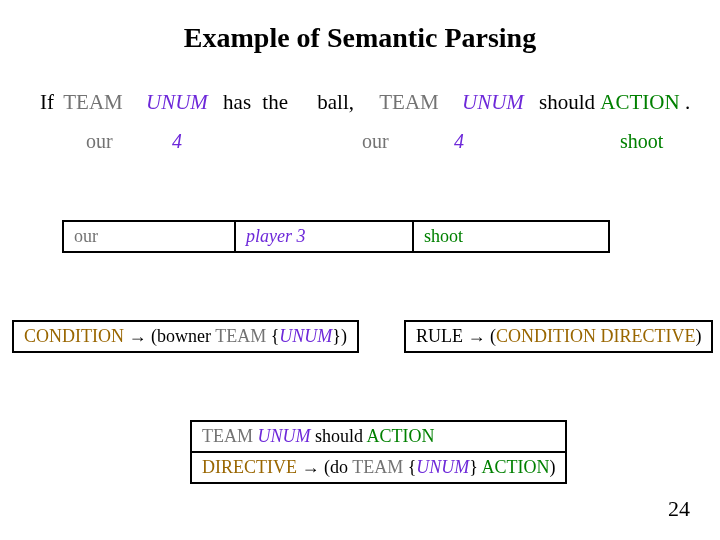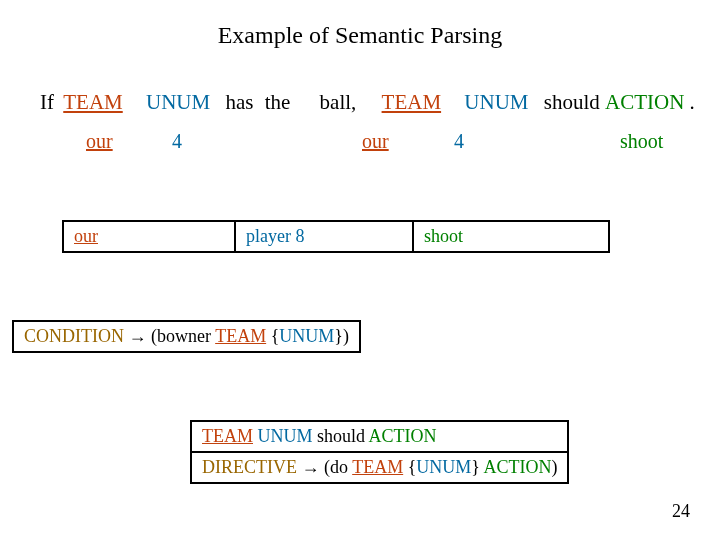--- a/index.html
+++ b/index.html
@@ -7,35 +7,36 @@
     padding: 0;
     width: 720px;
     height: 540px;
     font-family: "Times New Roman", serif;
     background: #fff;
     position: relative;
     overflow: hidden;
   }
   .title {
     text-align: center;
-    font-size: 24px;
+    font-size: 28px;
     margin-top: 22px;
     margin-bottom: 28px;
+    font-weight: bold;
   }
   .sentence {
     position: absolute;
     top: 90px;
     left: 40px;
     right: 20px;
     font-size: 21px;
     white-space: nowrap;
   }
   .sentence span { display: inline-block; }
-  .blue  { color: #c2410c; text-decoration: underline; }
-  .red   { color: #0369a1; }
+  .blue  { color: #737373; }
+  .red   { color: #6d28d9; font-style: italic; }
   .green { color: #008000; }
   .brown { color: #996600; }
 
   .sub { font-size: 20px; position: absolute; }
 
   .tbl {
     position: absolute;
     border-collapse: collapse;
     font-size: 18px;
   }
@@ -43,21 +44,21 @@
     border: 2px solid #000;
     padding: 4px 10px;
     vertical-align: middle;
     white-space: nowrap;
   }
   .arrow { font-family: Arial, sans-serif; }
   .pagenum {
     position: absolute;
     right: 30px;
     bottom: 18px;
-    font-size: 18px;
+    font-size: 22px;
   }
 </style>
 </head>
 <body>
 
 <div class="title">Example of Semantic Parsing</div>
 
 <div class="sentence">
   <span style="margin-right:4px">If</span>
   <span class="blue" style="margin-right:18px">TEAM</span>
@@ -75,21 +76,21 @@
 <div class="sub blue" style="left:86px;top:130px">our</div>
 <div class="sub red" style="left:172px;top:130px">4</div>
 <div class="sub blue" style="left:362px;top:130px">our</div>
 <div class="sub red" style="left:454px;top:130px">4</div>
 <div class="sub green" style="left:620px;top:130px">shoot</div>
 
 <table class="tbl" style="left:62px;top:220px">
   <tbody>
       <tr>
     <td style="width:150px"><span class="blue">our</span></td>
-    <td style="width:156px"><span class="red">player 8</span></td>
+    <td style="width:156px"><span class="red">player 3</span></td>
     <td style="width:174px"><span class="green">shoot</span></td>
   </tr>
 </tbody>
   </table>
 
 <table class="tbl" style="left:12px;top:320px">
   <tbody>
   <tr>
     <td>
       <span class="brown">CONDITION</span>
@@ -97,20 +98,28 @@
       <span>(bowner</span>
       <span class="blue">TEAM</span>
       <span>{</span><span class="red">UNUM</span><span>})</span>
     </td>
   </tr>
 </tbody>
   </table>
 
 <table class="tbl" style="left:404px;top:320px">
   <tbody>
+  <tr>
+    <td>
+      <span>RULE</span>
+      <span class="arrow">→</span>
+      <span>(</span><span class="brown">CONDITION</span>
+      <span class="brown">DIRECTIVE</span><span>)</span>
+    </td>
+  </tr>
 </tbody>
   </table>
 
 <table class="tbl" style="left:190px;top:420px">
   <tbody>
       <tr>
     <td style="width:350px">
       <span class="blue">TEAM</span>
       <span class="red">UNUM</span>
       <span>should</span>

